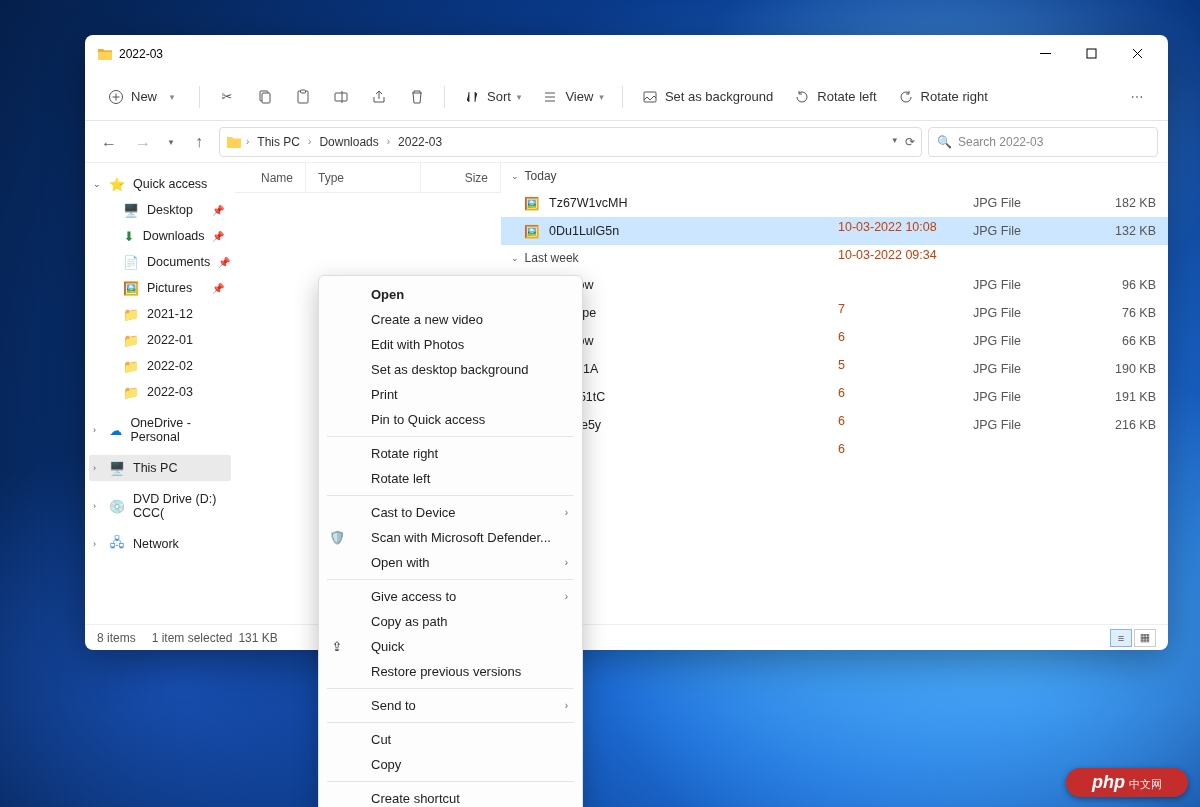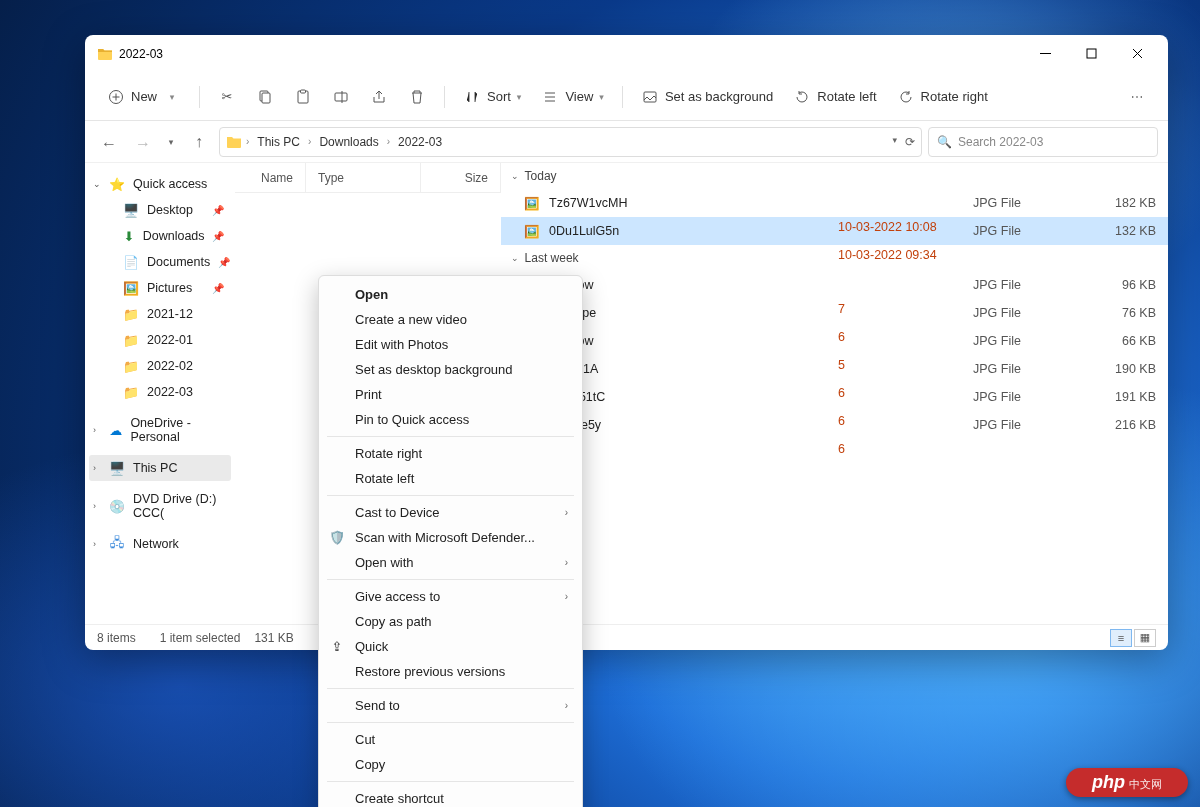--- a/index.html
+++ b/index.html
@@ -67,32 +67,32 @@
 .grouphead { display: flex; align-items: center; gap: 6px; padding: 6px 10px; color: #444; font-size: 12px; }
 .grouphead .chev { font-size: 9px; color: #666; }
 .row { display: flex; align-items: center; height: 28px; cursor: pointer; }
 .row.selected { background: #cce6ff; }
 .row .ico { width: 18px; height: 18px; margin: 0 8px 0 22px; display: flex; align-items: center; justify-content: center; }
 .row .name { flex: 1; color: #222; white-space: nowrap; overflow: hidden; text-overflow: ellipsis; }
 .row .date { width: 135px; color: #c2410c; margin-top: 48px; }
 .row .type { width: 115px; color: #555; }
 .row .size { width: 80px; text-align: right; color: #555; padding-right: 12px; }
 
-.statusbar { height: 26px; border-top: 1px solid #eee; display: flex; align-items: center; padding: 0 12px; font-size: 12px; color: #555; gap: 24px; }
+.statusbar { height: 26px; border-top: 1px solid #eee; display: flex; align-items: center; padding: 0 12px; font-size: 12px; color: #555; gap: 16px; }
 .statusbar .view-toggle { margin-left: auto; display: flex; gap: 2px; }
 .view-t { width: 22px; height: 18px; border: 1px solid #ccc; display: flex; align-items: center; justify-content: center; cursor: pointer; font-size: 11px; }
 .view-t.active { background: #e0eefc; border-color: #7fb8f0; }
 
 .context-menu {
   position: absolute; left: 318px; top: 275px; width: 265px;
   background: #fdfdfd; border: 1px solid #ddd; border-radius: 6px;
   box-shadow: 0 8px 24px rgba(0,0,0,0.25); padding: 6px 0; font-size: 13px;
   z-index: 100;
 }
-.cm-item { display: flex; align-items: center; gap: 10px; padding: 5px 14px 5px 36px; cursor: pointer; color: #222; position: relative; }
+.cm-item { display: flex; align-items: center; gap: 10px; padding: 5px 14px 5px 52px; cursor: pointer; color: #222; position: relative; }
 .cm-item.bold { font-weight: 600; }
 .cm-item .ico { position: absolute; left: 10px; width: 16px; height: 16px; display: flex; align-items: center; justify-content: center; font-size: 13px; }
 .cm-item .arrow { margin-left: auto; font-size: 10px; color: #666; }
 .cm-sep { height: 1px; background: #e5e5e5; margin: 4px 8px; }
 
 .folder-svg { fill: #ffd257; }
 .php-badge {
   position: absolute; right: 12px; bottom: 10px;
   background: #c52c2c; color: #fff; font-weight: 700; font-size: 18px;
   padding: 4px 26px; border-radius: 16px; font-style: italic;

